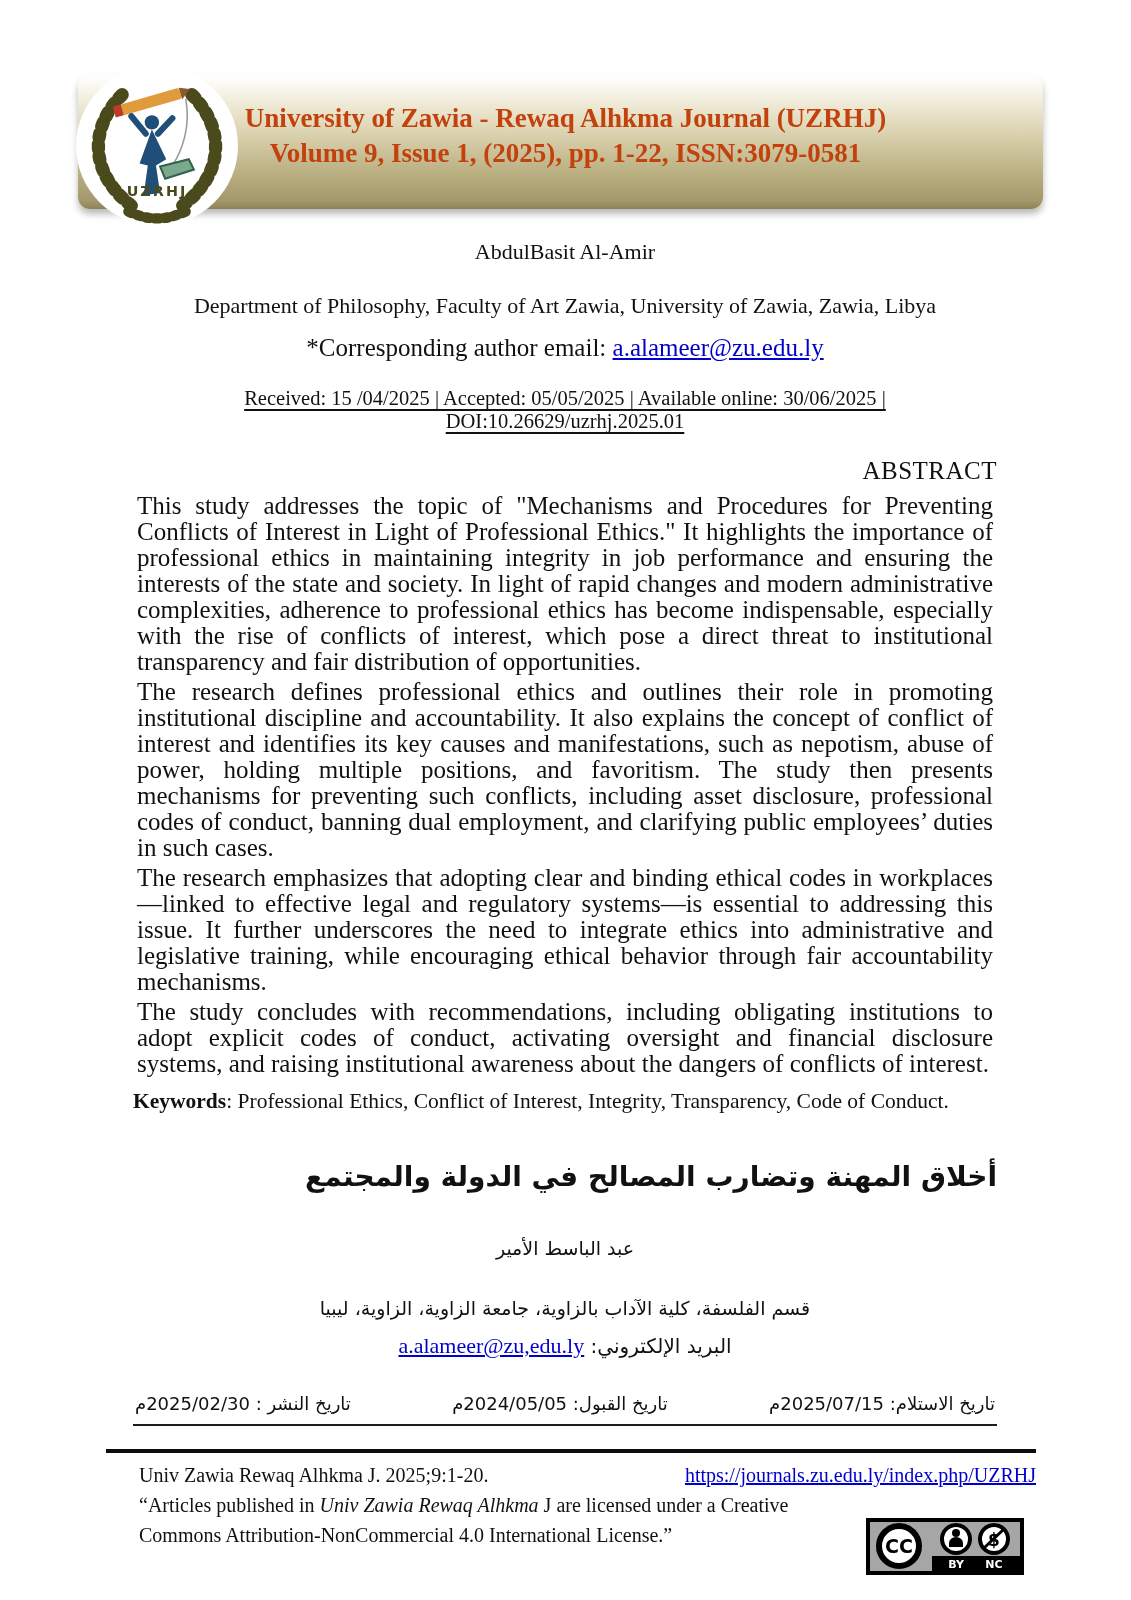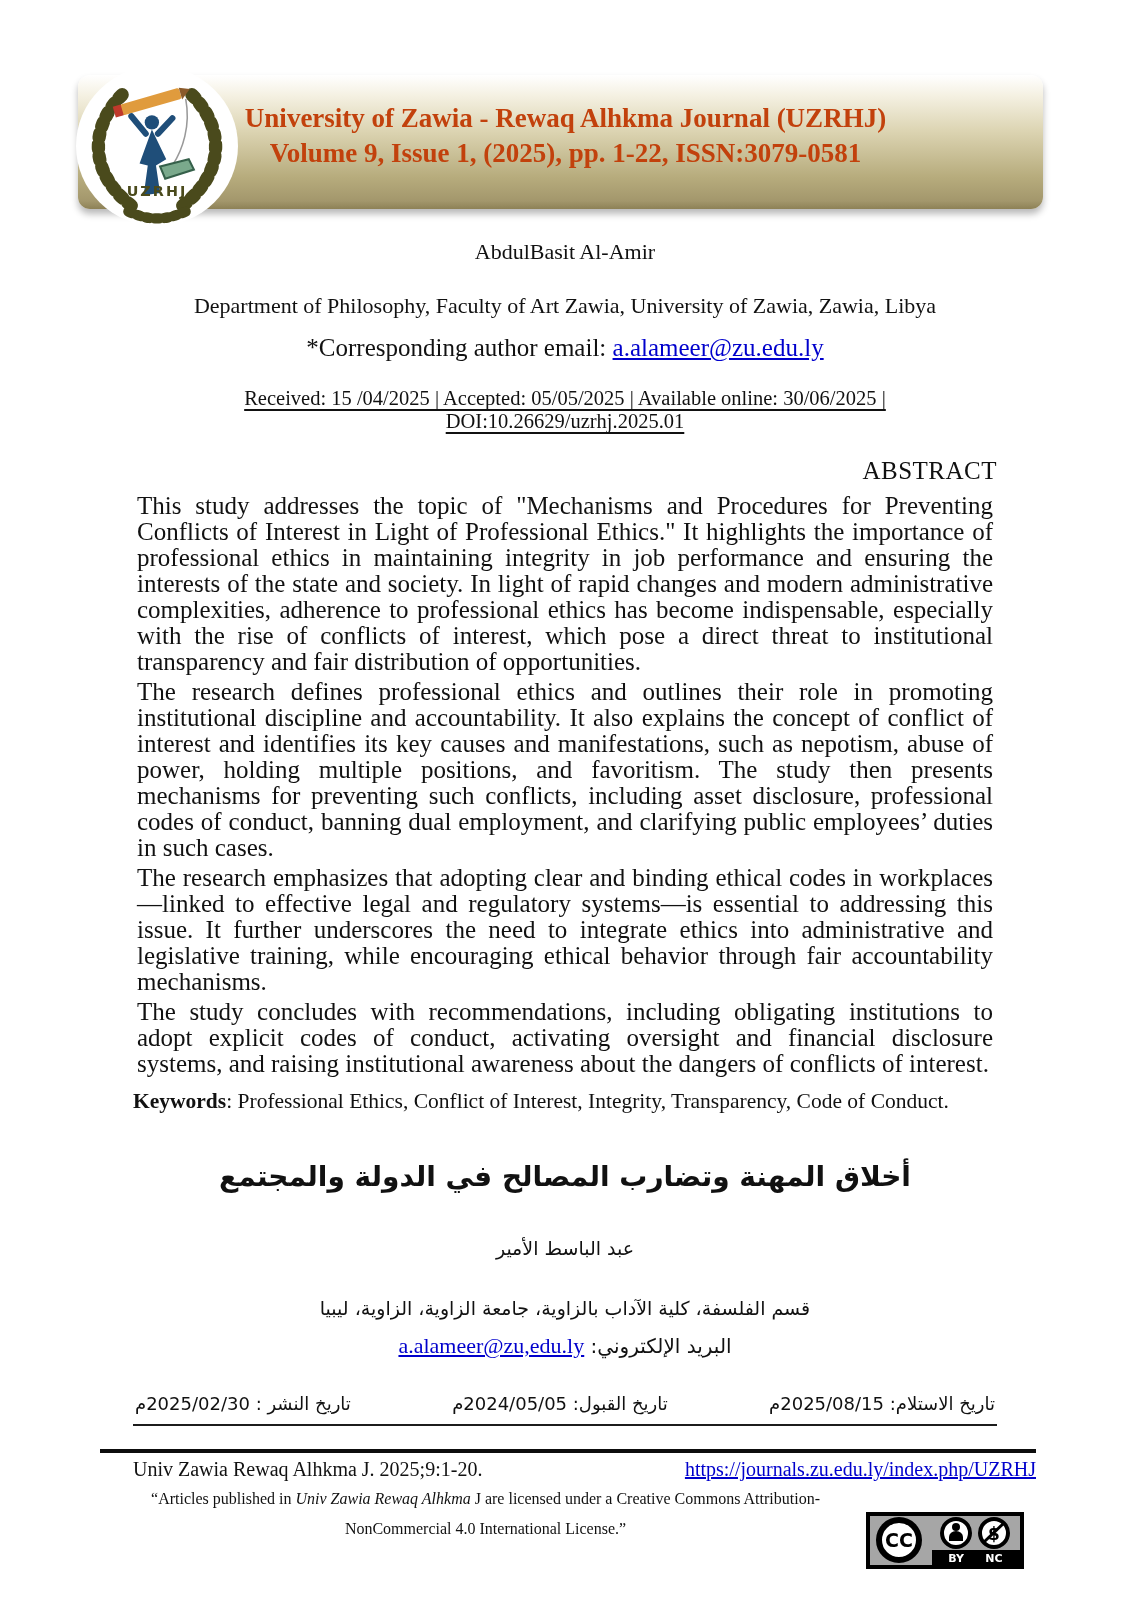--- a/index.html
+++ b/index.html
@@ -38,42 +38,42 @@
     margin-top:25px;text-align:center;font-size:20.5px;
     text-decoration:underline;text-underline-offset:4px;
   }
   .abstract-heading{margin-top:24px;text-align:right;font-weight:normal;font-size:25px;letter-spacing:0.5px;}
   .abstract-body{margin-top:8px;}
   .abstract-body p{margin:4px;font-size:25px;line-height:26px;text-align:justify;}
   .keywords-line{margin-top:12px;font-size:21.5px;}
   .keywords-line b{font-weight:bold;}
   
   .ar{font-family:"DejaVu Sans",sans-serif;direction:rtl;}
-  .ar-title{margin-top:46px;text-align:center;font-weight:bold;font-size:28px;}
+  .ar-title{margin-top:46px;text-align:right;font-weight:bold;font-size:28px;}
   .ar-author{margin-top:44px;text-align:center;font-size:19px;}
   .ar-affiliation{margin-top:38px;text-align:center;font-size:19px;}
   .ar-email{margin-top:14px;text-align:center;font-size:20px;}
   .ar-email .link{font-family:"Liberation Serif",serif;font-size:22px;}
   .ar-dates{
     margin-top:34px;display:flex;direction:rtl;
     justify-content:space-between;align-items:baseline;
     font-size:18px;padding:0 2px;
   }
   .thin-rule{margin-top:10px;border:none;border-top:2px solid #1c1c1c;}
   
   .footer{
-    position:absolute;left:100px;right:95px;top:1449px;
-    border-top:4px solid #0d0d0d;padding-top:2px;
+    position:absolute;left:106px;right:95px;top:1449px;
+    border-top:4px solid #0d0d0d;padding-top:8px;
   }
   .footer-row{
     display:flex;justify-content:space-between;align-items:baseline;
     margin-left:33px;font-size:20px;line-height:28px;
   }
   .license-wrap{position:relative;margin-left:33px;margin-top:1px;}
-  .license-text{display:inline-block;width:705px;font-size:16px;line-height:30px;text-align:center;}
+  .license-text{display:inline-block;width:705px;font-size:20px;line-height:30px;}
   .license-text i{font-style:italic;}
   .cc-badge{position:absolute;right:12px;top:28px;width:158px;height:57px;}
 </style>
 </head>
 <body>
 
 <div class="page">
 
   <div class="header">
     <div class="banner"></div>
@@ -136,21 +136,21 @@
     <div class="ar ar-author">عبد الباسط الأمير</div>
 
     <div class="ar ar-affiliation">قسم الفلسفة، كلية الآداب بالزاوية، جامعة الزاوية، الزاوية، ليبيا</div>
 
     <div class="ar ar-email">
       <span>البريد الإلكتروني:</span>
       <a class="link" dir="ltr">a.alameer@zu,edu.ly</a>
     </div>
 
     <div class="ar ar-dates">
-      <span>تاريخ الاستلام: 2025/08/15م</span>
+      <span>تاريخ الاستلام: 2025/07/15م</span>
       <span>تاريخ القبول: 2024/05/05م</span>
       <span>تاريخ النشر : 2025/02/30م</span>
     </div>
 
     <hr class="thin-rule">
   </div>
 
   <div class="footer">
     <div class="footer-row">
       <span>Univ Zawia Rewaq Alhkma J. 2025;9:1-20.</span>

